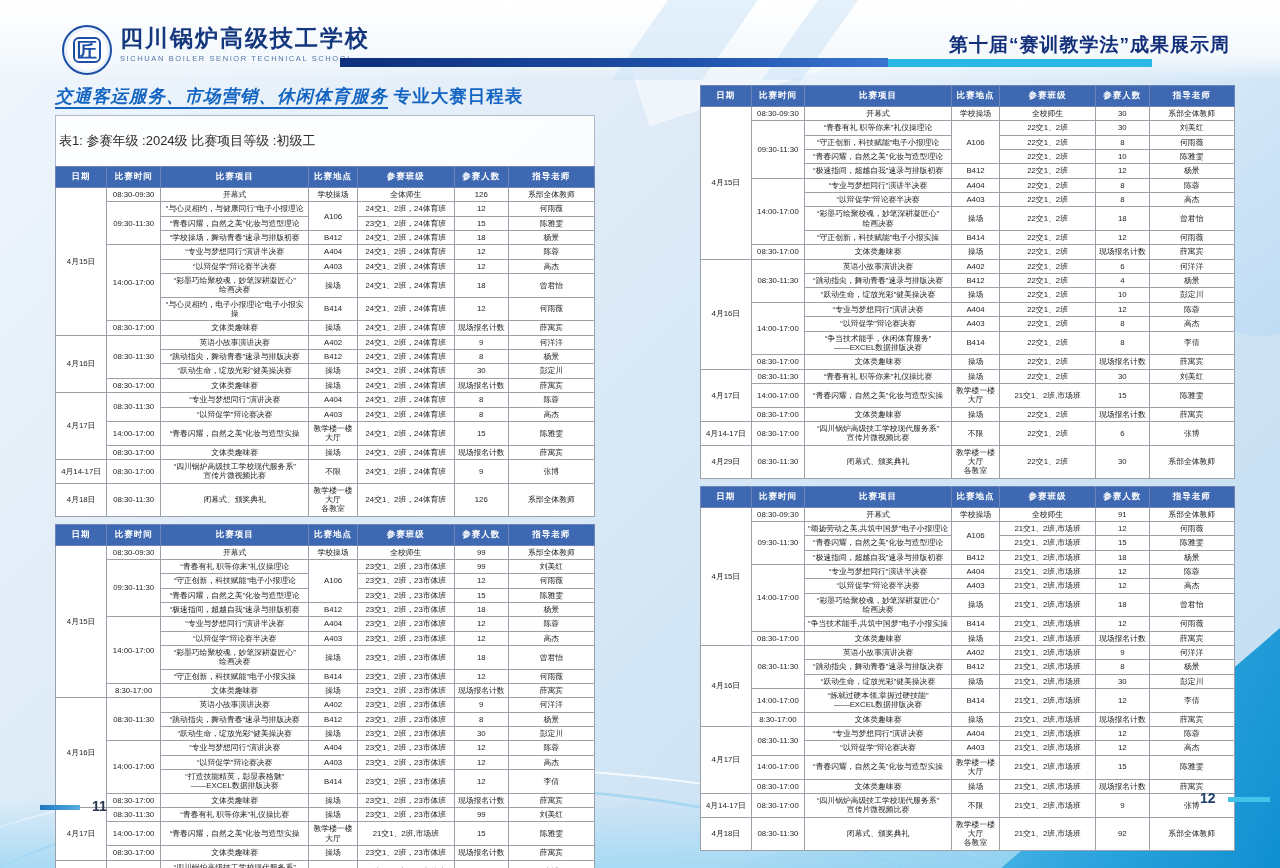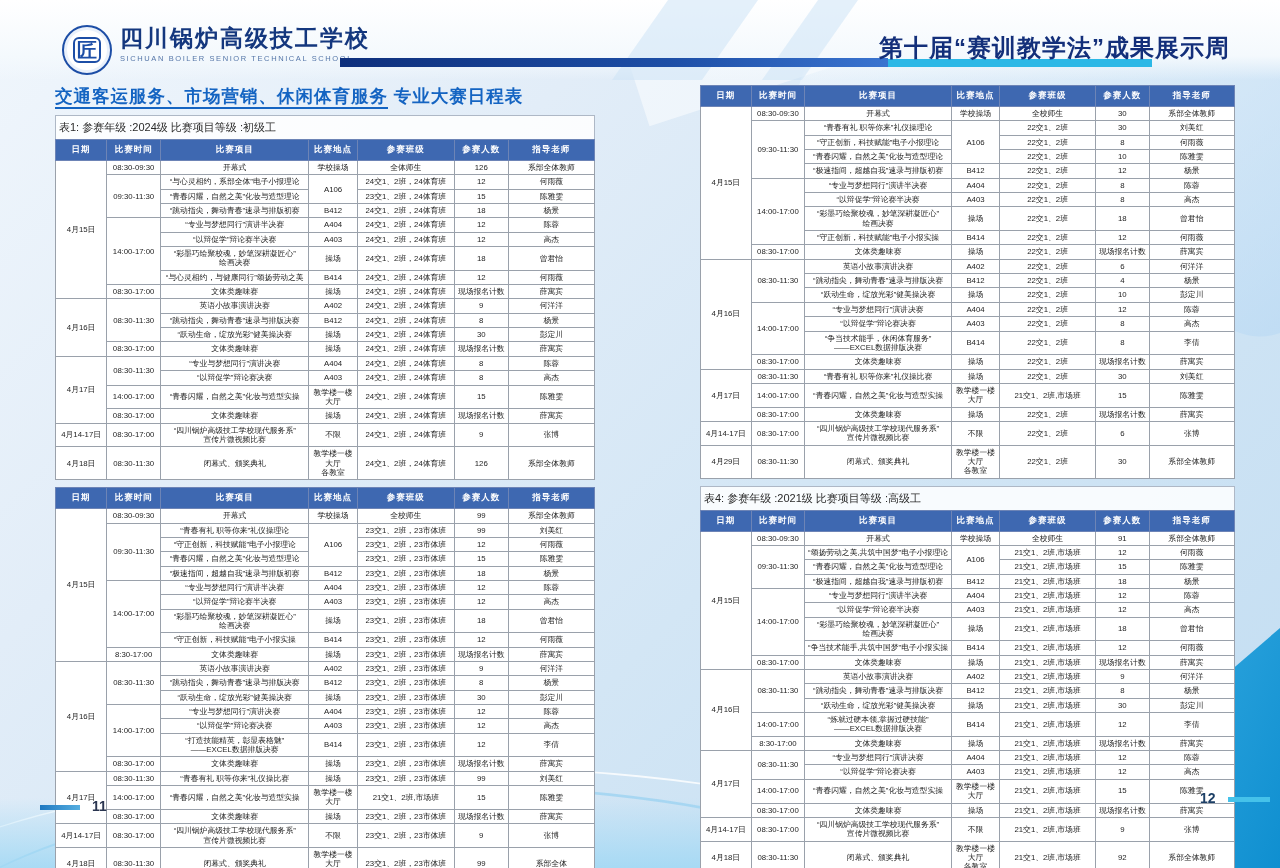--- a/index.html
+++ b/index.html
@@ -36,31 +36,31 @@
     background:#fff;border:2px solid #1d4ea6;box-shadow:inset 0 0 0 3px #eaf1fb;
     display:flex;align-items:center;justify-content:center;}
   .logo-glyph{color:#1d4ea6;font-weight:bold;font-size:20px;border:2px solid #1d4ea6;border-radius:6px;
     line-height:1;padding:1px 2px;}
   .school{position:absolute;left:120px;top:26px;}
   .school-cn{font-size:23px;font-weight:bold;color:#14377e;letter-spacing:2px;line-height:1.1;}
   .school-en{font-size:7.5px;color:#5576a8;letter-spacing:1.6px;margin-top:3px;}
   .bar-navy{position:absolute;left:340px;top:58px;width:548px;height:9px;
     background:linear-gradient(90deg,#0e2f7c,#1d4ea6 60%,#3a74d0);}
   .bar-cyan{position:absolute;left:888px;top:59px;width:264px;height:8px;background:#2cb8e6;}
-  .event-title{position:absolute;right:50px;top:32px;font-size:24px;font-weight:bold;color:#132f7a;letter-spacing:1px;}
+  .event-title{position:absolute;right:50px;top:32px;font-size:19px;font-weight:bold;color:#132f7a;letter-spacing:1px;}
 
   
   .col-left{position:absolute;left:55px;top:84px;width:540px;}
   .col-right{position:absolute;left:700px;top:85px;width:535px;}
 
   .page-title{font-size:17.5px;font-weight:bold;color:#1464c2;letter-spacing:1px;margin:0 0 7px 0;}
-  .page-title .u{border-bottom:2.5px solid #1464c2;padding-bottom:1px;}
-
-  .tbl-caption{font-size:11px;color:#2a2a2a;background:rgba(255,255,255,.85);
-    border:1px solid #aeb8c6;border-bottom:none;padding:4px 3px;text-align:left;}
+  .page-title .u{border-bottom:2.5px solid #1464c2;padding-bottom:1px;font-style:italic;}
+
+  .tbl-caption{font-size:13px;color:#2a2a2a;background:rgba(255,255,255,.85);
+    border:1px solid #aeb8c6;border-bottom:none;padding:16px 3px;text-align:left;}
 
   table{width:100%;border-collapse:collapse;background:#fff;table-layout:fixed;margin:0 0 7px 0;padding-left:45px;}
   th{background:#3e68b1;color:#fff;font-size:8.5px;font-weight:bold;padding:4px 1px;
      border:1px solid #6d84b6;letter-spacing:1px;}
   td{border:1px solid #9aa1ab;font-size:7.8px;line-height:1.2;padding:2px 2px;text-align:center;
      color:#1d1d1d;white-space:pre-line;overflow:hidden;}
 
   .pagenum{position:absolute;font-size:14px;font-weight:bold;color:#2a3550;}
   .pagenum-left{left:92px;top:798px;}
   .pagenum-right{left:1200px;top:790px;color:#1c3f66;}
@@ -127,34 +127,34 @@
             <td rowspan="9">4月15日</td>
             <td>08:30-09:30</td>
             <td>开幕式</td>
             <td>学校操场</td>
             <td>全体师生</td>
             <td>126</td>
             <td>系部全体教师</td>
           </tr>
           <tr>
             <td rowspan="3">09:30-11:30</td>
-            <td>“与心灵相约，系部全体”电子小报理论</td>
+            <td>“与心灵相约，与健康同行”电子小报理论</td>
             <td rowspan="2">A106</td>
             <td>24交1、2班，24体育班</td>
             <td>12</td>
             <td>何雨薇</td>
           </tr>
           <tr>
             <td>“青春闪耀，自然之美”化妆与造型理论</td>
             <td>23交1、2班，24体育班</td>
             <td>15</td>
             <td>陈雅雯</td>
           </tr>
           <tr>
-            <td>“跳动指尖，舞动青春”速录与排版初赛</td>
+            <td>“学校操场，舞动青春”速录与排版初赛</td>
             <td>B412</td>
             <td>24交1、2班，24体育班</td>
             <td>18</td>
             <td>杨景</td>
           </tr>
           <tr>
             <td rowspan="4">14:00-17:00</td>
             <td>“专业与梦想同行”演讲半决赛</td>
             <td>A404</td>
             <td>24交1、2班，24体育班</td>
@@ -170,21 +170,21 @@
           </tr>
           <tr>
             <td>“彩墨巧绘聚校魂，妙笔深耕凝匠心”
 绘画决赛</td>
             <td>操场</td>
             <td>24交1、2班，24体育班</td>
             <td>18</td>
             <td>曾君怡</td>
           </tr>
           <tr>
-            <td>“与心灵相约，与健康同行”颂扬劳动之美</td>
+            <td>“与心灵相约，电子小报理论”电子小报实操</td>
             <td>B414</td>
             <td>24交1、2班，24体育班</td>
             <td>12</td>
             <td>何雨薇</td>
           </tr>
           <tr>
             <td>08:30-17:00</td>
             <td>文体类趣味赛</td>
             <td>操场</td>
             <td>24交1、2班，24体育班</td>
@@ -667,21 +667,20 @@
             <td>08:30-11:30</td>
             <td>闭幕式、颁奖典礼</td>
             <td>教学楼一楼大厅
 各教室</td>
             <td>22交1、2班</td>
             <td>30</td>
             <td>系部全体教师</td>
           </tr>
         </tbody>
       </table>
-    <div class="tbl-caption">表4: 参赛年级 :2021级 比赛项目等级 :高级工</div>
     <table>
         <colgroup>
           <col style="width: 9.5%;">
           <col style="width: 10%;">
           <col style="width: 27.5%;">
           <col style="width: 9%;">
           <col style="width: 18%;">
           <col style="width: 10%;">
           <col style="width: 16%;">
         </colgroup>

